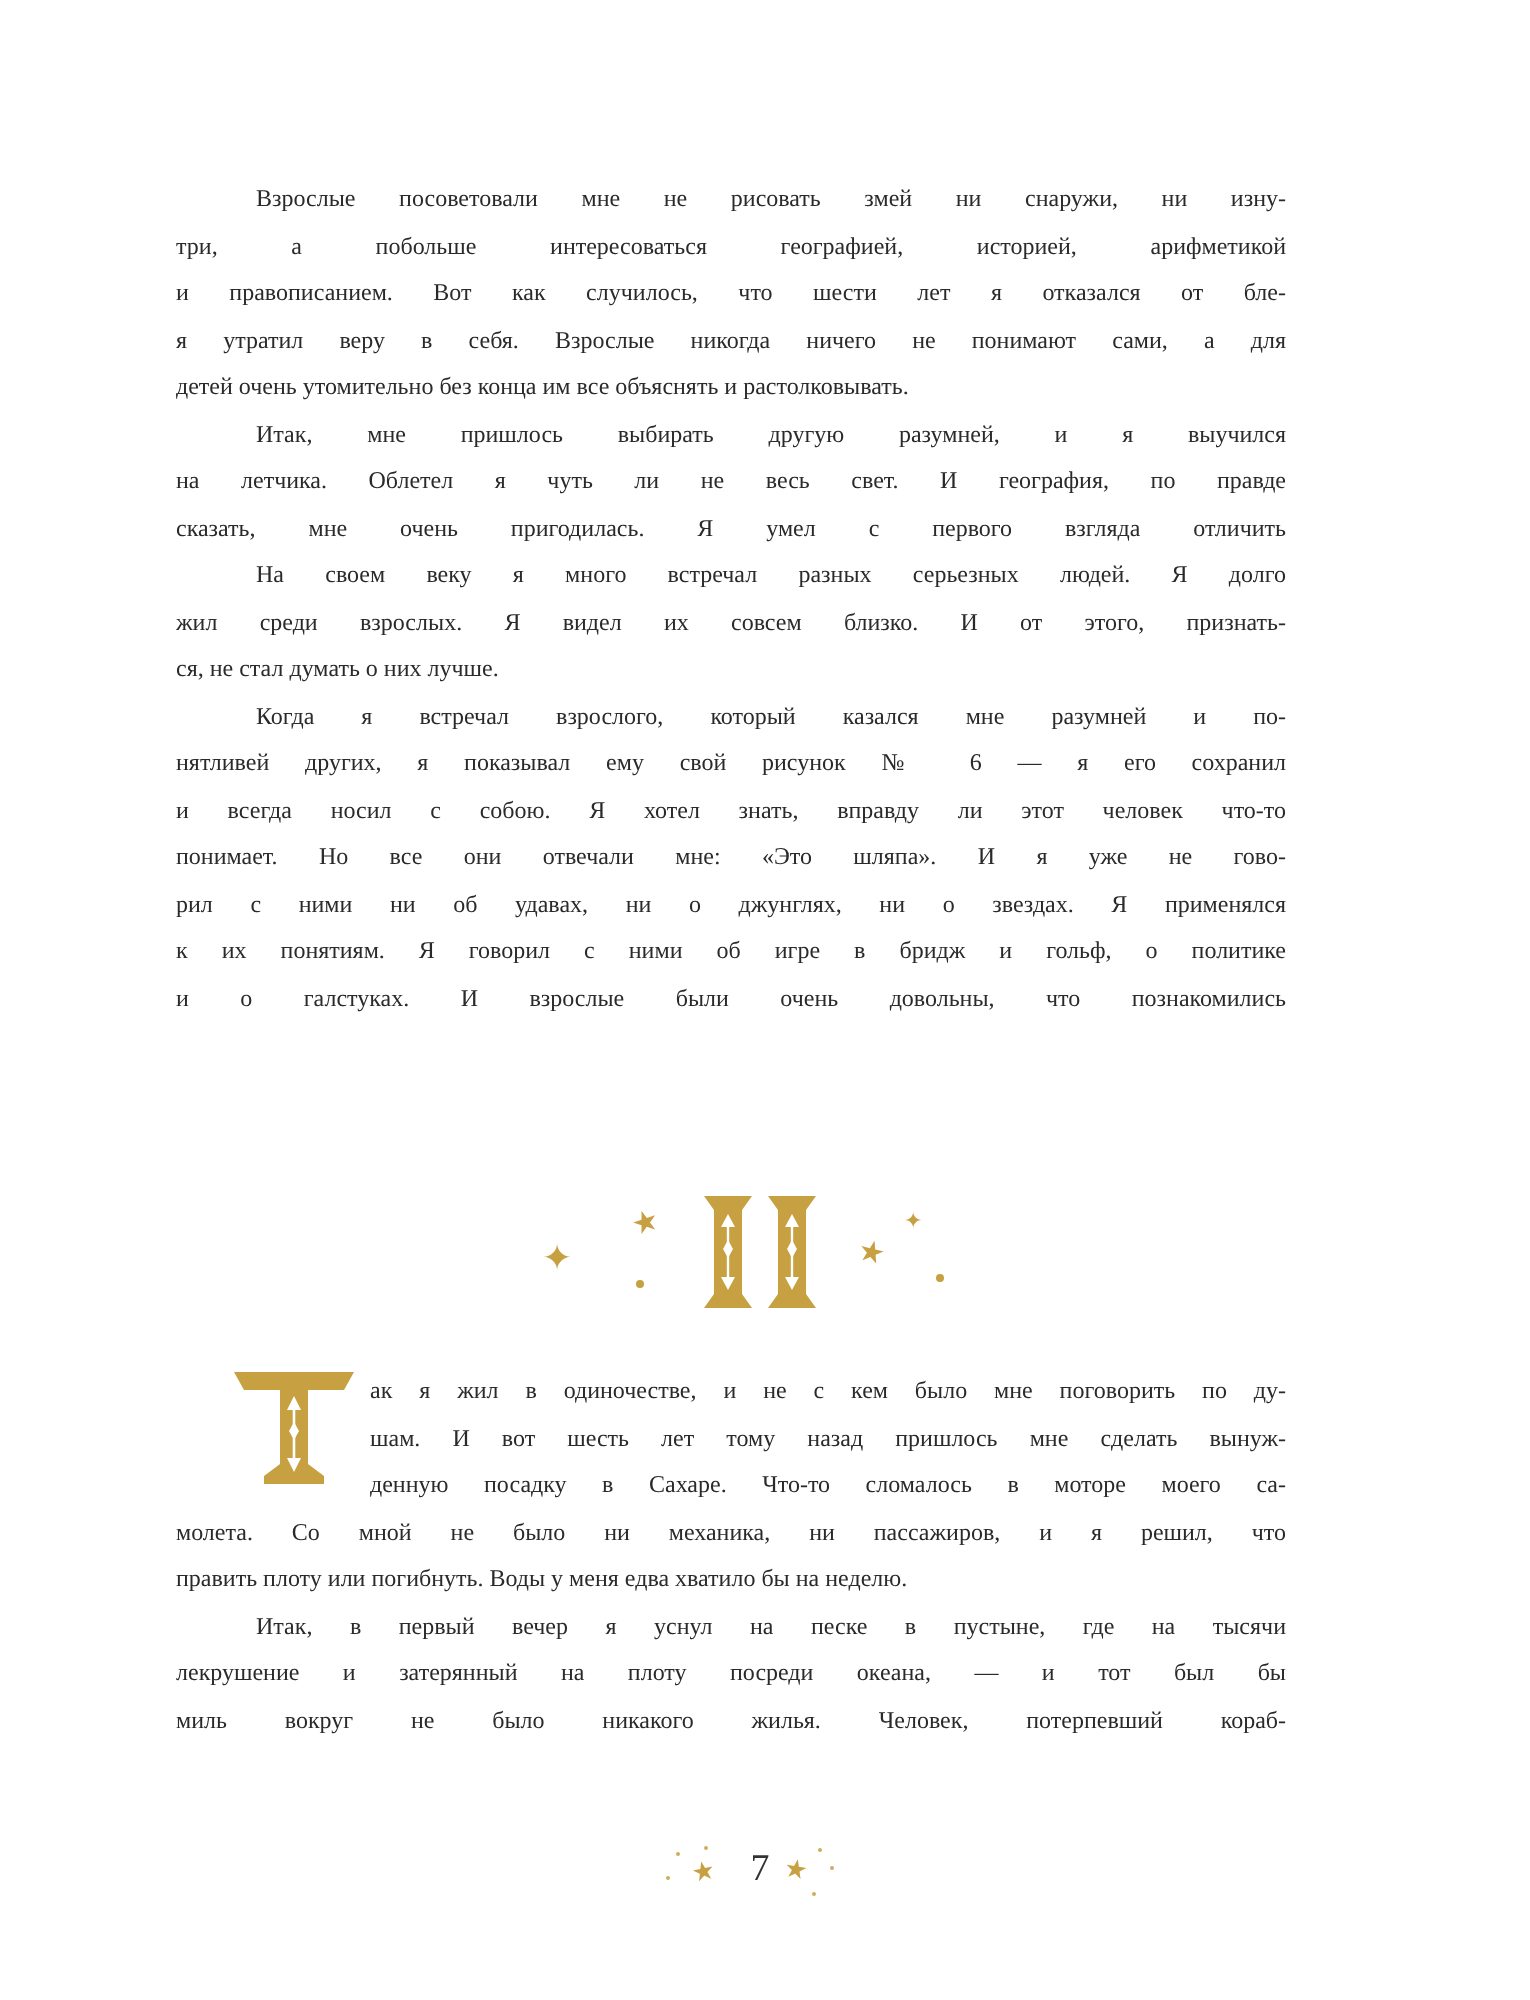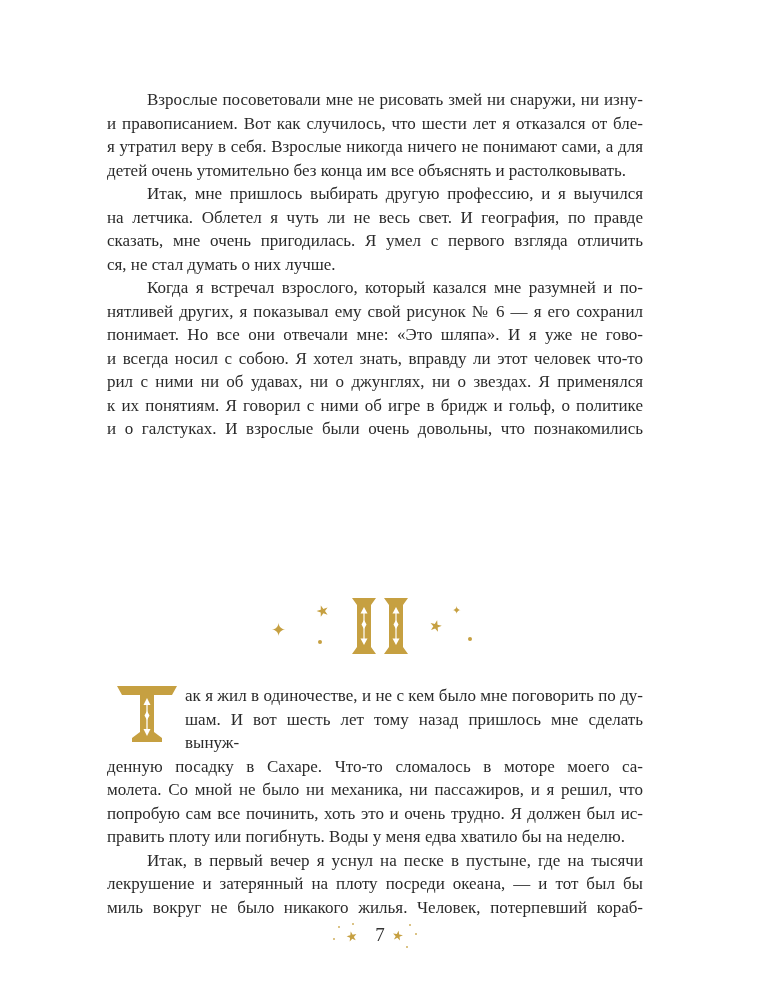--- a/index.html
+++ b/index.html
@@ -18,27 +18,26 @@
   }
   .page{position:absolute;inset:0;background:#fff;}
 
   
   section{position:absolute;left:88px;width:555px;}
   #sec1{top:88px;}
   #sec2{top:684px;}
   .para{margin:0;padding:0;}
   .line{
     display:block;
-    font-size:17px;
+    font-size:12px;
     line-height:23.5px;
     text-align:justify;
     text-align-last:justify;
     hyphens:none;
     color:var(--ink);
-    margin-left:19px;
   }
   .line.first{padding-left:40px;}
   .line.last{text-align-last:left;}
 
   
   .dropcap-box{
     float:left;
     width:97px;height:70px;
     position:relative;
   }
@@ -89,37 +88,40 @@
   .sr{position:absolute;width:1px;height:1px;overflow:hidden;clip:rect(0 0 0 0);white-space:nowrap;}
 </style>
 </head>
 <body>
 
 <div class="page">
 
   <section id="sec1">
       <p class="para">
         <span class="line first">Взрослые посоветовали мне не рисовать змей ни снаружи, ни изну-</span>
+        <span class="line">три, а побольше интересоваться географией, историей, арифметикой</span>
         <span class="line">и правописанием. Вот как случилось, что шести лет я отказался от бле-</span>
         <span class="line">я утратил веру в себя. Взрослые никогда ничего не понимают сами, а для</span>
         <span class="line last">детей очень утомительно без конца им все объяснять и растолковывать.</span>
       </p>
       <p class="para">
-        <span class="line first">Итак, мне пришлось выбирать другую профессию, и я выучился</span>
+        <span class="line first">Итак, мне пришлось выбирать другую разумней, и я выучился</span>
         <span class="line">на летчика. Облетел я чуть ли не весь свет. И география, по правде</span>
         <span class="line">сказать, мне очень пригодилась. Я умел с первого взгляда отличить</span>
       </p>
       <p class="para">
+        <span class="line first">На своем веку я много встречал разных серьезных людей. Я долго</span>
+        <span class="line">жил среди взрослых. Я видел их совсем близко. И от этого, признать-</span>
         <span class="line last">ся, не стал думать о них лучше.</span>
       </p>
       <p class="para">
         <span class="line first">Когда я встречал взрослого, который казался мне разумней и по-</span>
         <span class="line">нятливей других, я показывал ему свой рисунок № 6 — я его сохранил</span>
+        <span class="line">и всегда носил с собою. Я хотел знать, вправду ли этот человек что-то</span>
         <span class="line">понимает. Но все они отвечали мне: «Это шляпа». И я уже не гово-</span>
-        <span class="line">и всегда носил с собою. Я хотел знать, вправду ли этот человек что-то</span>
         <span class="line">рил с ними ни об удавах, ни о джунглях, ни о звездах. Я применялся</span>
         <span class="line">к их понятиям. Я говорил с ними об игре в бридж и гольф, о политике</span>
         <span class="line">и о галстуках. И взрослые были очень довольны, что познакомились</span>
       </p>
     </section>
 
   <div class="ornament">
     <span class="star st-l5">★</span>
     <span class="star sp-l4">✦</span>
     <i class="odot od-l"></i>
@@ -162,21 +164,20 @@
         <rect x="29.35" y="18" width="1.3" height="25"></rect>
         <polygon points="30,25 32.5,29.5 30,34 27.5,29.5"></polygon>
         <polygon points="30,50 33.5,43 26.5,43"></polygon>
       </g>
     </svg>
   </span>
 <span class="line">ак я жил в одиночестве, и не с кем было мне поговорить по ду-</span>
         <span class="line">шам. И вот шесть лет тому назад пришлось мне сделать вынуж-</span>
         <span class="line">денную посадку в Сахаре. Что-то сломалось в моторе моего са-</span>
         <span class="line">молета. Со мной не было ни механика, ни пассажиров, и я решил, что</span>
-        <span class="line">попробую сам все починить, хоть это и очень трудно. Я должен был ис-</span>
         <span class="line last">править плоту или погибнуть. Воды у меня едва хватило бы на неделю.</span>
       </p>
       <p class="para">
         <span class="line first">Итак, в первый вечер я уснул на песке в пустыне, где на тысячи</span>
         <span class="line">лекрушение и затерянный на плоту посреди океана, — и тот был бы</span>
         <span class="line">миль вокруг не было никакого жилья. Человек, потерпевший кораб-</span>
       </p>
     </section>
 
   <div class="footer">

